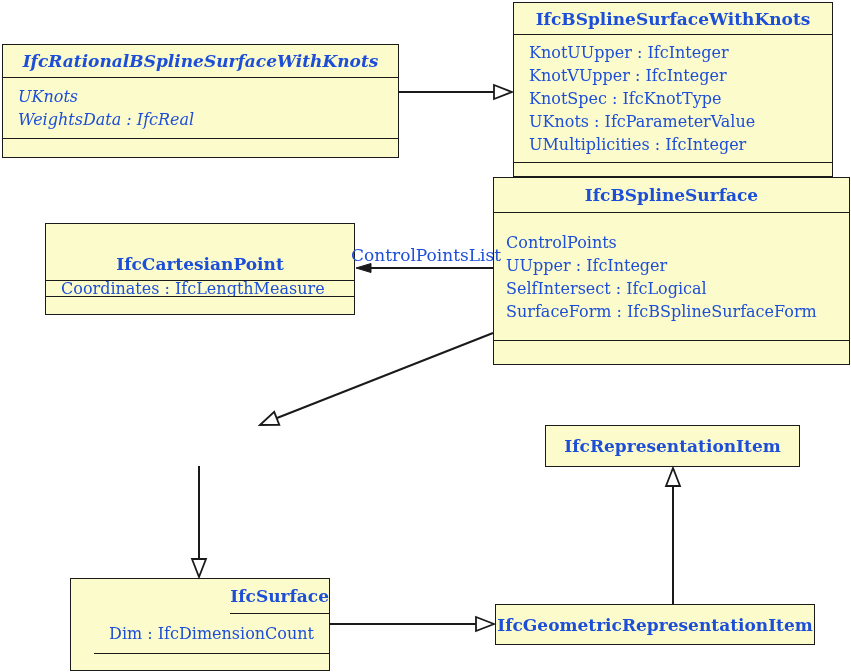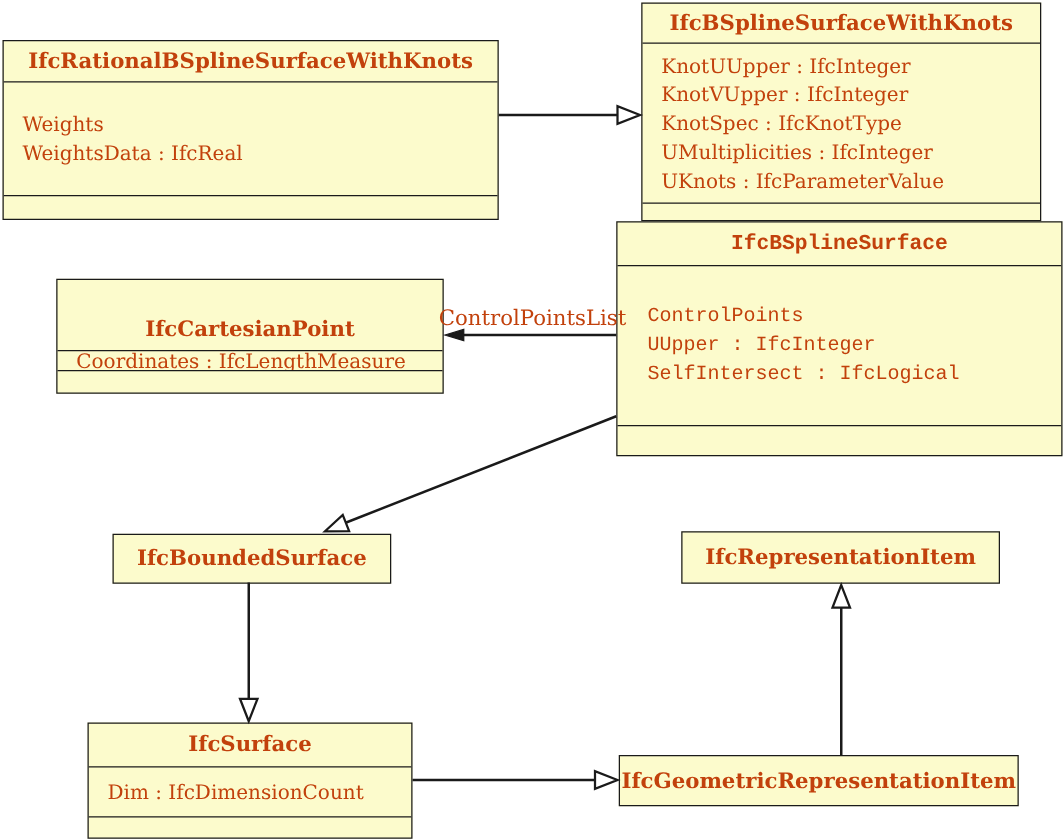--- a/index.html
+++ b/index.html
@@ -1,18 +1,18 @@
 <!DOCTYPE html>
 <html><head>
 <meta charset="utf-8">
 <style>
   html,body { margin:0; padding:0; background:#ffffff; }
   #canvas {
     position:relative; width:851px; height:672px; background:#ffffff;
-    overflow:hidden; font-family:"DejaVu Serif", serif; color:#c2410c;
+    overflow:hidden; font-family:"DejaVu Serif", serif; color:#1d4ed8;
   }
   .uml-box {
     position:absolute; background:#FCFBCC; border:1.6px solid #1a1a1a;
     box-sizing:border-box; display:flex; flex-direction:column; z-index:1;
   }
   .uml-title {
     font-weight:bold; font-size:17px; display:flex; align-items:center;
     justify-content:center; border-bottom:1.6px solid #1a1a1a;
     flex:0 0 auto; white-space:nowrap; overflow:hidden;
   }
@@ -35,62 +35,60 @@
 <body>
 
 <div id="canvas">
 
   <div class="uml-box" style="left:513px; top:2px; width:320px; height:175px;">
     <div class="uml-title" style="flex-basis:31px;">IfcBSplineSurfaceWithKnots</div>
     <div class="uml-attrs">
       <div class="uml-attr">KnotUUpper : IfcInteger</div>
       <div class="uml-attr">KnotVUpper : IfcInteger</div>
       <div class="uml-attr">KnotSpec : IfcKnotType</div>
+      <div class="uml-attr">UKnots : IfcParameterValue</div>
       <div class="uml-attr">UMultiplicities : IfcInteger</div>
-      <div class="uml-attr">UKnots : IfcParameterValue</div>
     </div>
     <div class="uml-footer" style="flex-basis:13px;"></div>
   </div>
 
-  <div class="uml-box" style="left:493px; top:177px; width:357px; height:188px;font-family:Liberation Mono, monospace;">
+  <div class="uml-box" style="left:493px; top:177px; width:357px; height:188px;">
     <div class="uml-title" style="flex-basis:34px;">IfcBSplineSurface</div>
-    <div class="uml-attrs" style="padding-left:24px;">
+    <div class="uml-attrs" style="padding-left:12px;">
       <div class="uml-attr">ControlPoints</div>
       <div class="uml-attr">UUpper : IfcInteger</div>
       <div class="uml-attr">SelfIntersect : IfcLogical</div>
+      <div class="uml-attr">SurfaceForm : IfcBSplineSurfaceForm</div>
     </div>
     <div class="uml-footer" style="flex-basis:23px;"></div>
   </div>
 
-  <div class="uml-box" style="left:2px; top:32px; width:397px; height:144px;">
+  <div class="uml-box" style="left:2px; top:44px; width:397px; height:114px;font-style:italic;">
     <div class="uml-title" style="flex-basis:32px;">IfcRationalBSplineSurfaceWithKnots</div>
     <div class="uml-attrs">
-      <div class="uml-attr">Weights</div>
+      <div class="uml-attr">UKnots</div>
       <div class="uml-attr">WeightsData : IfcReal</div>
     </div>
     <div class="uml-footer" style="flex-basis:18px;"></div>
   </div>
 
   <div class="uml-box" style="left:45px; top:223px; width:310px; height:92px;">
     <div class="uml-title" style="flex-basis:32px;margin-top:24px;">IfcCartesianPoint</div>
     <div class="uml-attrs">
       <div class="uml-attr">Coordinates : IfcLengthMeasure</div>
     </div>
     <div class="uml-footer" style="flex-basis:17px;"></div>
   </div>
 
-  <div class="uml-box single" style="left:90px; top:427px; width:223px; height:40px;">
-    <div class="uml-title">IfcBoundedSurface</div>
-  </div>
 
   <div class="uml-box single" style="left:545px; top:425px; width:255px; height:42px;">
     <div class="uml-title">IfcRepresentationItem</div>
   </div>
 
-  <div class="uml-box" style="left:70px; top:578px; width:260px; height:93px;">
+  <div class="uml-box" style="left:70px; top:578px; width:260px; height:93px;align-items:flex-end;">
     <div class="uml-title" style="flex-basis:34px;">IfcSurface</div>
     <div class="uml-attrs">
       <div class="uml-attr">Dim : IfcDimensionCount</div>
     </div>
     <div class="uml-footer" style="flex-basis:16px;"></div>
   </div>
 
   <div class="uml-box single" style="left:495px; top:604px; width:320px; height:41px;">
     <div class="uml-title">IfcGeometricRepresentationItem</div>
   </div>

